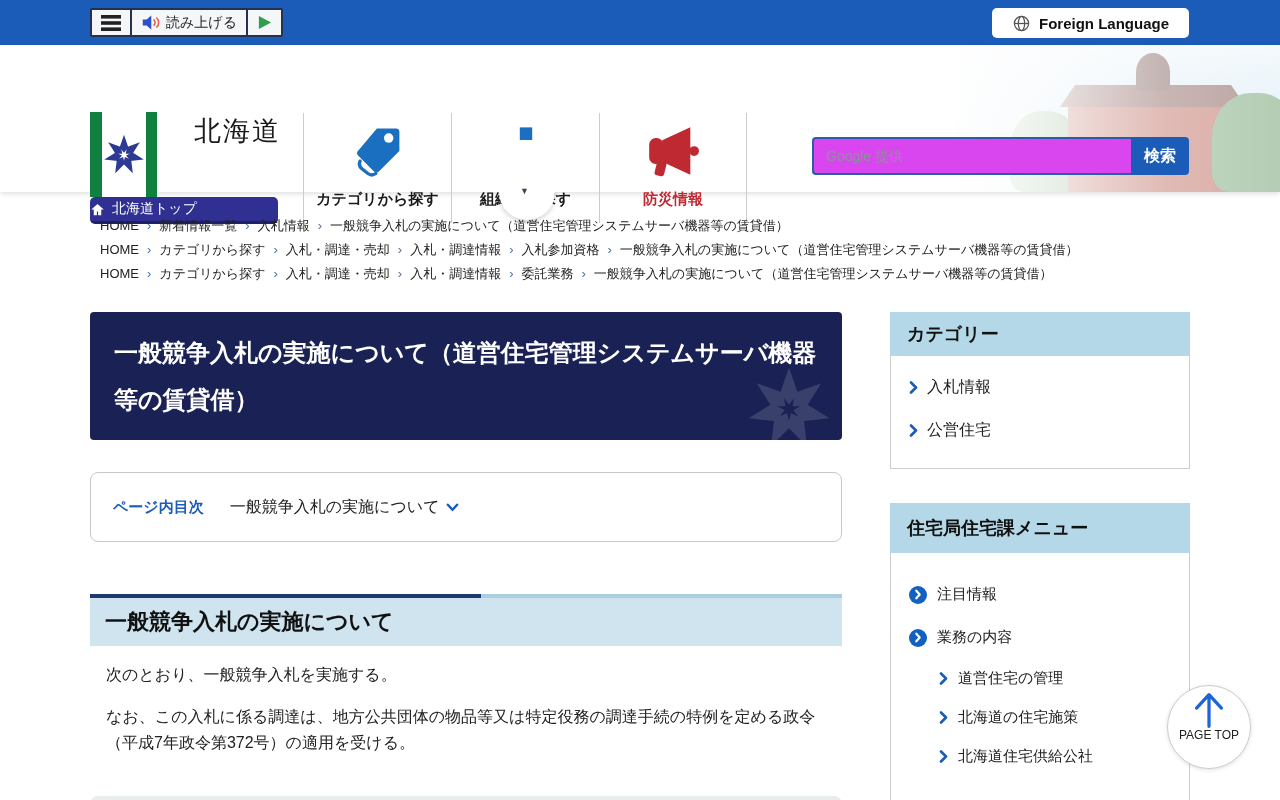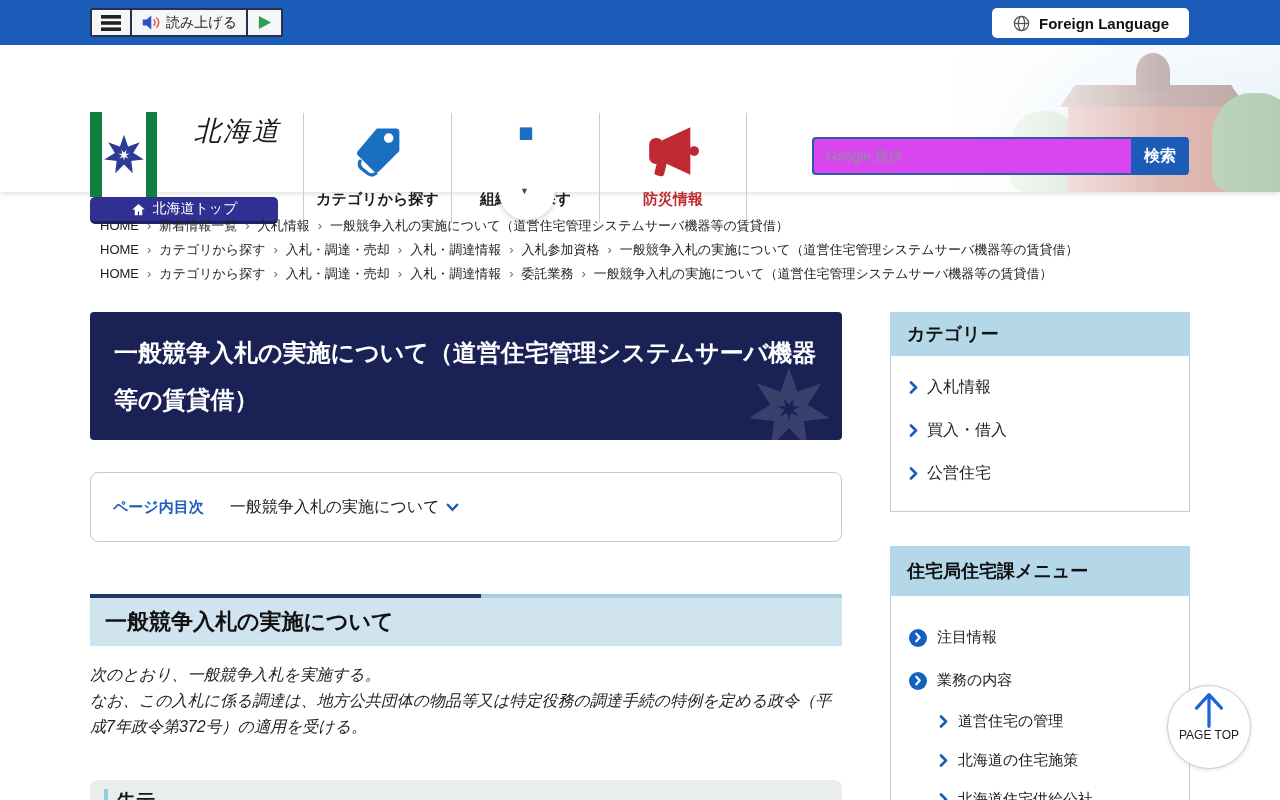--- a/index.html
+++ b/index.html
@@ -23,24 +23,24 @@
   .hp-sky { position:absolute; inset:0; background:linear-gradient(180deg,#ecf5fb 0%,#cfe6f4 55%,#e8f1ea 100%); }
   .hp-building { position:absolute; left:118px; top:58px; width:170px; height:89px; background:#b65b4e; }
   .hp-roof { position:absolute; left:110px; top:40px; width:186px; height:22px; background:#7d5049; clip-path:polygon(0 100%,8% 0,92% 0,100% 100%); }
   .hp-dome { position:absolute; left:186px; top:8px; width:34px; height:38px; background:#6e4a45; border-radius:50% 50% 8% 8%; }
   .hp-tree1 { position:absolute; left:60px; top:66px; width:70px; height:81px; background:#7aa878; border-radius:45% 45% 20% 20%; }
   .hp-tree2 { position:absolute; right:-18px; top:48px; width:86px; height:99px; background:#6fa06e; border-radius:45% 45% 20% 20%; }
   .hp-fade { position:absolute; inset:0; background:linear-gradient(90deg,#ffffff 0%,rgba(255,255,255,.72) 30%,rgba(255,255,255,.25) 65%,rgba(255,255,255,.05) 100%); }
   .logo-block { position:absolute; left:90px; top:67px; width:67px; height:85px; background:#fff; display:flex; cursor:pointer; }
   .logo-bar { width:12px; height:100%; background:#0f8040; }
   .logo-center { flex:1; display:flex; align-items:center; justify-content:center; }
-  .brand-title { position:absolute; left:194px; top:68px; font-size:27px; color:#1a1a1a; letter-spacing:2px;font-style:italic; }
+  .brand-title { position:absolute; left:194px; top:68px; font-size:27px; color:#1a1a1a; letter-spacing:2px; }
   .top-btn { position:absolute; left:90px; top:152px; width:188px; height:27px; background:#2f3092;
     border-bottom:3px solid #1f2066; border-radius:5px; color:#fff; font-size:14px;
-    display:flex; align-items:center; justify-content:center; gap:7px; cursor:pointer; }
+    display:flex; align-items:center; justify-content:flex-start; gap:7px; cursor:pointer; }
   .gnav { position:absolute; left:303px; top:68px; height:110px; display:flex; }
   .gnav-item { width:148px; display:flex; flex-direction:column; align-items:center; justify-content:flex-end;
     padding-bottom:14px; border-left:1px solid #ccc; cursor:pointer; }
   .gnav-item:last-child { border-right:1px solid #ccc; }
   .gnav-icon { height:62px; display:flex; align-items:center; justify-content:center; margin-bottom:8px; }
   .gnav-label { font-size:15px; font-weight:bold; color:#1a1a1a; }
   .gnav-label.red { color:#bf2a32; }
   .search-wrap { position:absolute; left:812px; top:92px; width:377px; height:38px; display:flex; }
   .search-input { flex:1; border:2px solid #2a5caa; border-right:none; border-radius:4px 0 0 4px;
     padding:0 12px; font-size:14px; color:#333; outline:none; background:#d946ef; font-family:inherit; }
@@ -64,21 +64,21 @@
   .title-snowflake { position:absolute; right:8px; bottom:-14px; opacity:.14; }
   .toc-box { margin-top:32px; height:70px; border:1px solid #c8c8c8; border-radius:8px; background:#fff;
     display:flex; align-items:center; padding:0 22px; gap:26px; }
   .toc-label { color:#1a5cb8; font-size:15px; font-weight:bold; }
   .toc-current { font-size:16px; color:#222; display:flex; align-items:center; gap:6px; cursor:pointer; }
   .section-heading { margin-top:52px; }
   .section-heading .rule { height:4px; background:linear-gradient(90deg,#1c3a70 0%,#1c3a70 52%,#a9cfe0 52%,#a9cfe0 100%); }
   .section-heading .bar { background:#cfe4ef; height:48px; display:flex; align-items:center; padding:0 15px;
     font-size:22px; font-weight:bold; color:#111; }
   .body-text { margin-top:16px; font-size:16px; line-height:26px; color:#222; }
-  .body-text p { margin:0;font-style:italic; }
+  .body-text p { margin:16px; }
   .kokuji { margin-top:40px; height:44px; background:#e9edec; border-radius:8px; display:flex; align-items:center; padding:0 14px; gap:9px; }
   .kokuji-bar { width:4px; height:26px; background:#8fd0df; }
   .kokuji-title { font-size:19px; font-weight:bold; color:#111; }
   
   .sidebar { position:absolute; left:890px; top:312px; width:300px; }
   .sb-header { background:#b4d8e7; height:44px; display:flex; align-items:center; padding:0 17px;
     font-size:18px; font-weight:bold; color:#111; }
   .sb-body { background:#fff; border:1px solid #ccc; border-top:none; }
   .cat-list { padding:10px 0 16px; }
   .cat-item { display:flex; align-items:center; gap:9px; padding:11px 18px; font-size:16px; color:#222; cursor:pointer; }
@@ -307,28 +307,20 @@
             </svg>
           </span>
           <span>入札情報</span>
         </div>
         <div class="cat-item">
           <span class="chev">
             <svg width="9" height="13" viewBox="0 0 9 13">
               <polyline points="2,1.5 7,6.5 2,11.5" fill="none" stroke="#1a5cb8" stroke-width="2.6" stroke-linecap="round" stroke-linejoin="round"></polyline>
             </svg>
           </span>
-          <span>買入・借入</span>
-        </div>
-        <div class="cat-item">
-          <span class="chev">
-            <svg width="9" height="13" viewBox="0 0 9 13">
-              <polyline points="2,1.5 7,6.5 2,11.5" fill="none" stroke="#1a5cb8" stroke-width="2.6" stroke-linecap="round" stroke-linejoin="round"></polyline>
-            </svg>
-          </span>
           <span>公営住宅</span>
         </div>
       </div>
   </div>
 
   <div class="menu-box">
     <div class="sb-header">住宅局住宅課メニュー</div>
     <div class="sb-body menu-body">
         <div class="menu-item lv1">
           <span class="bullet-circle">

